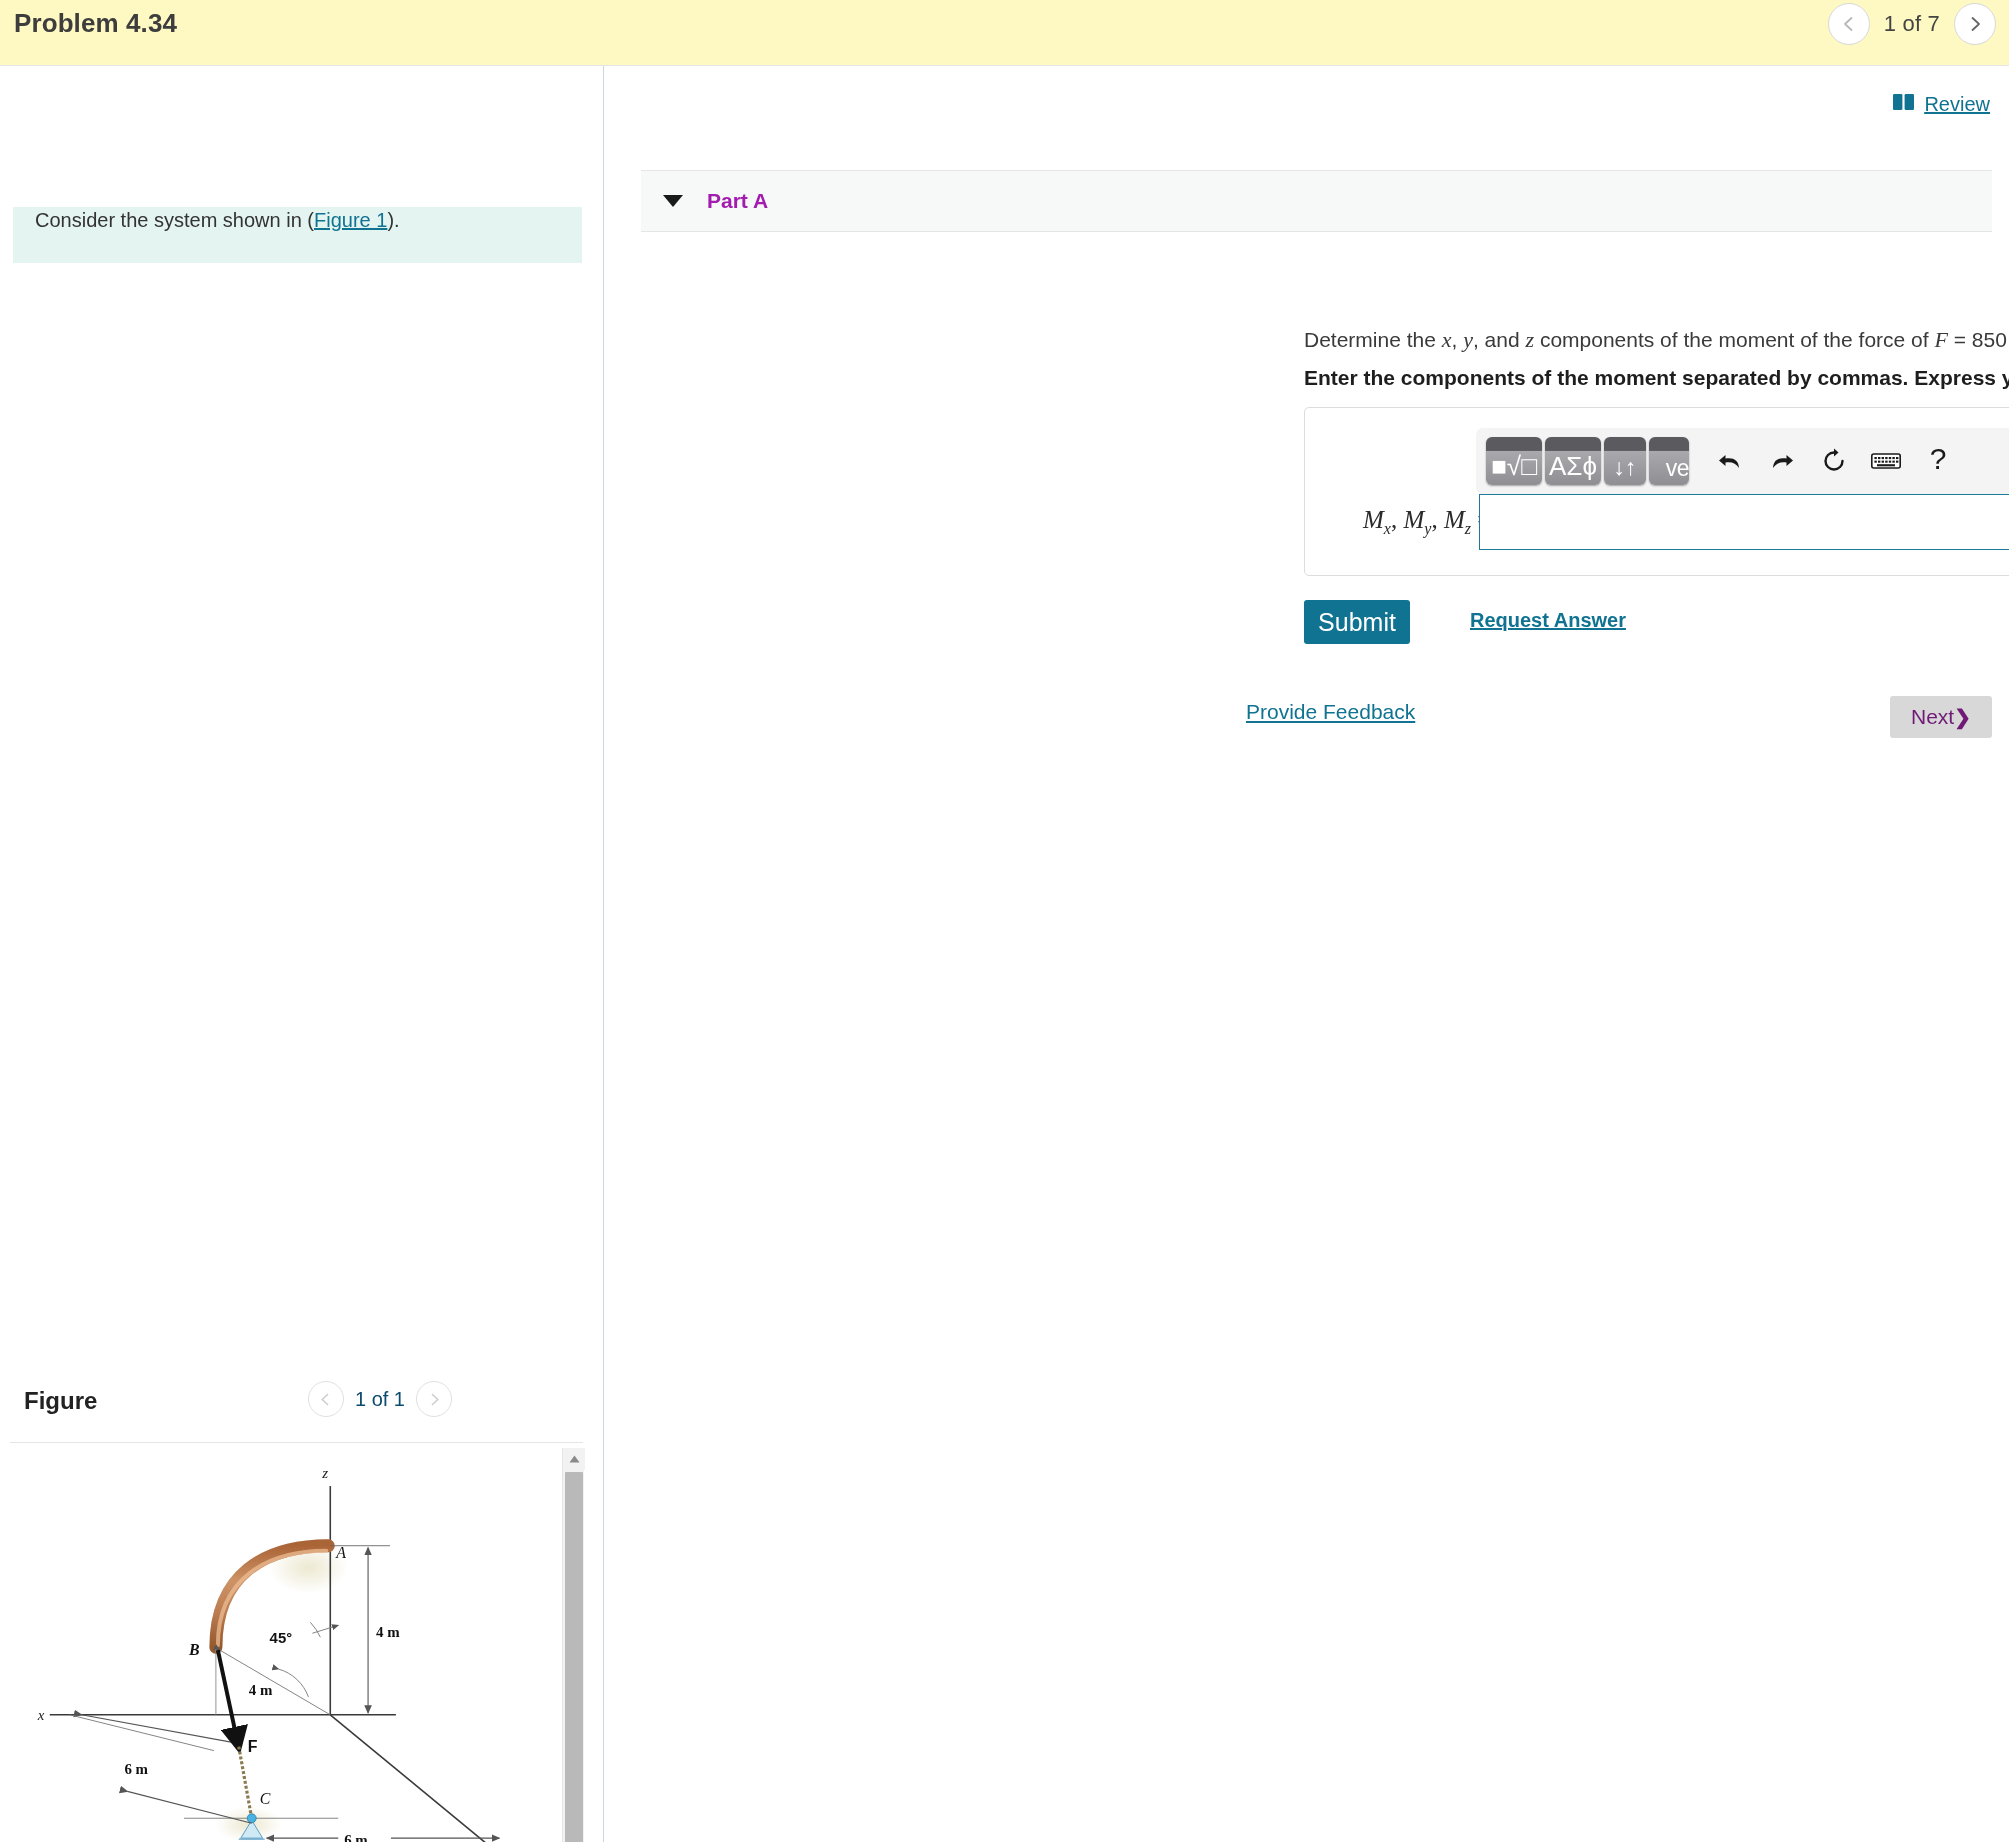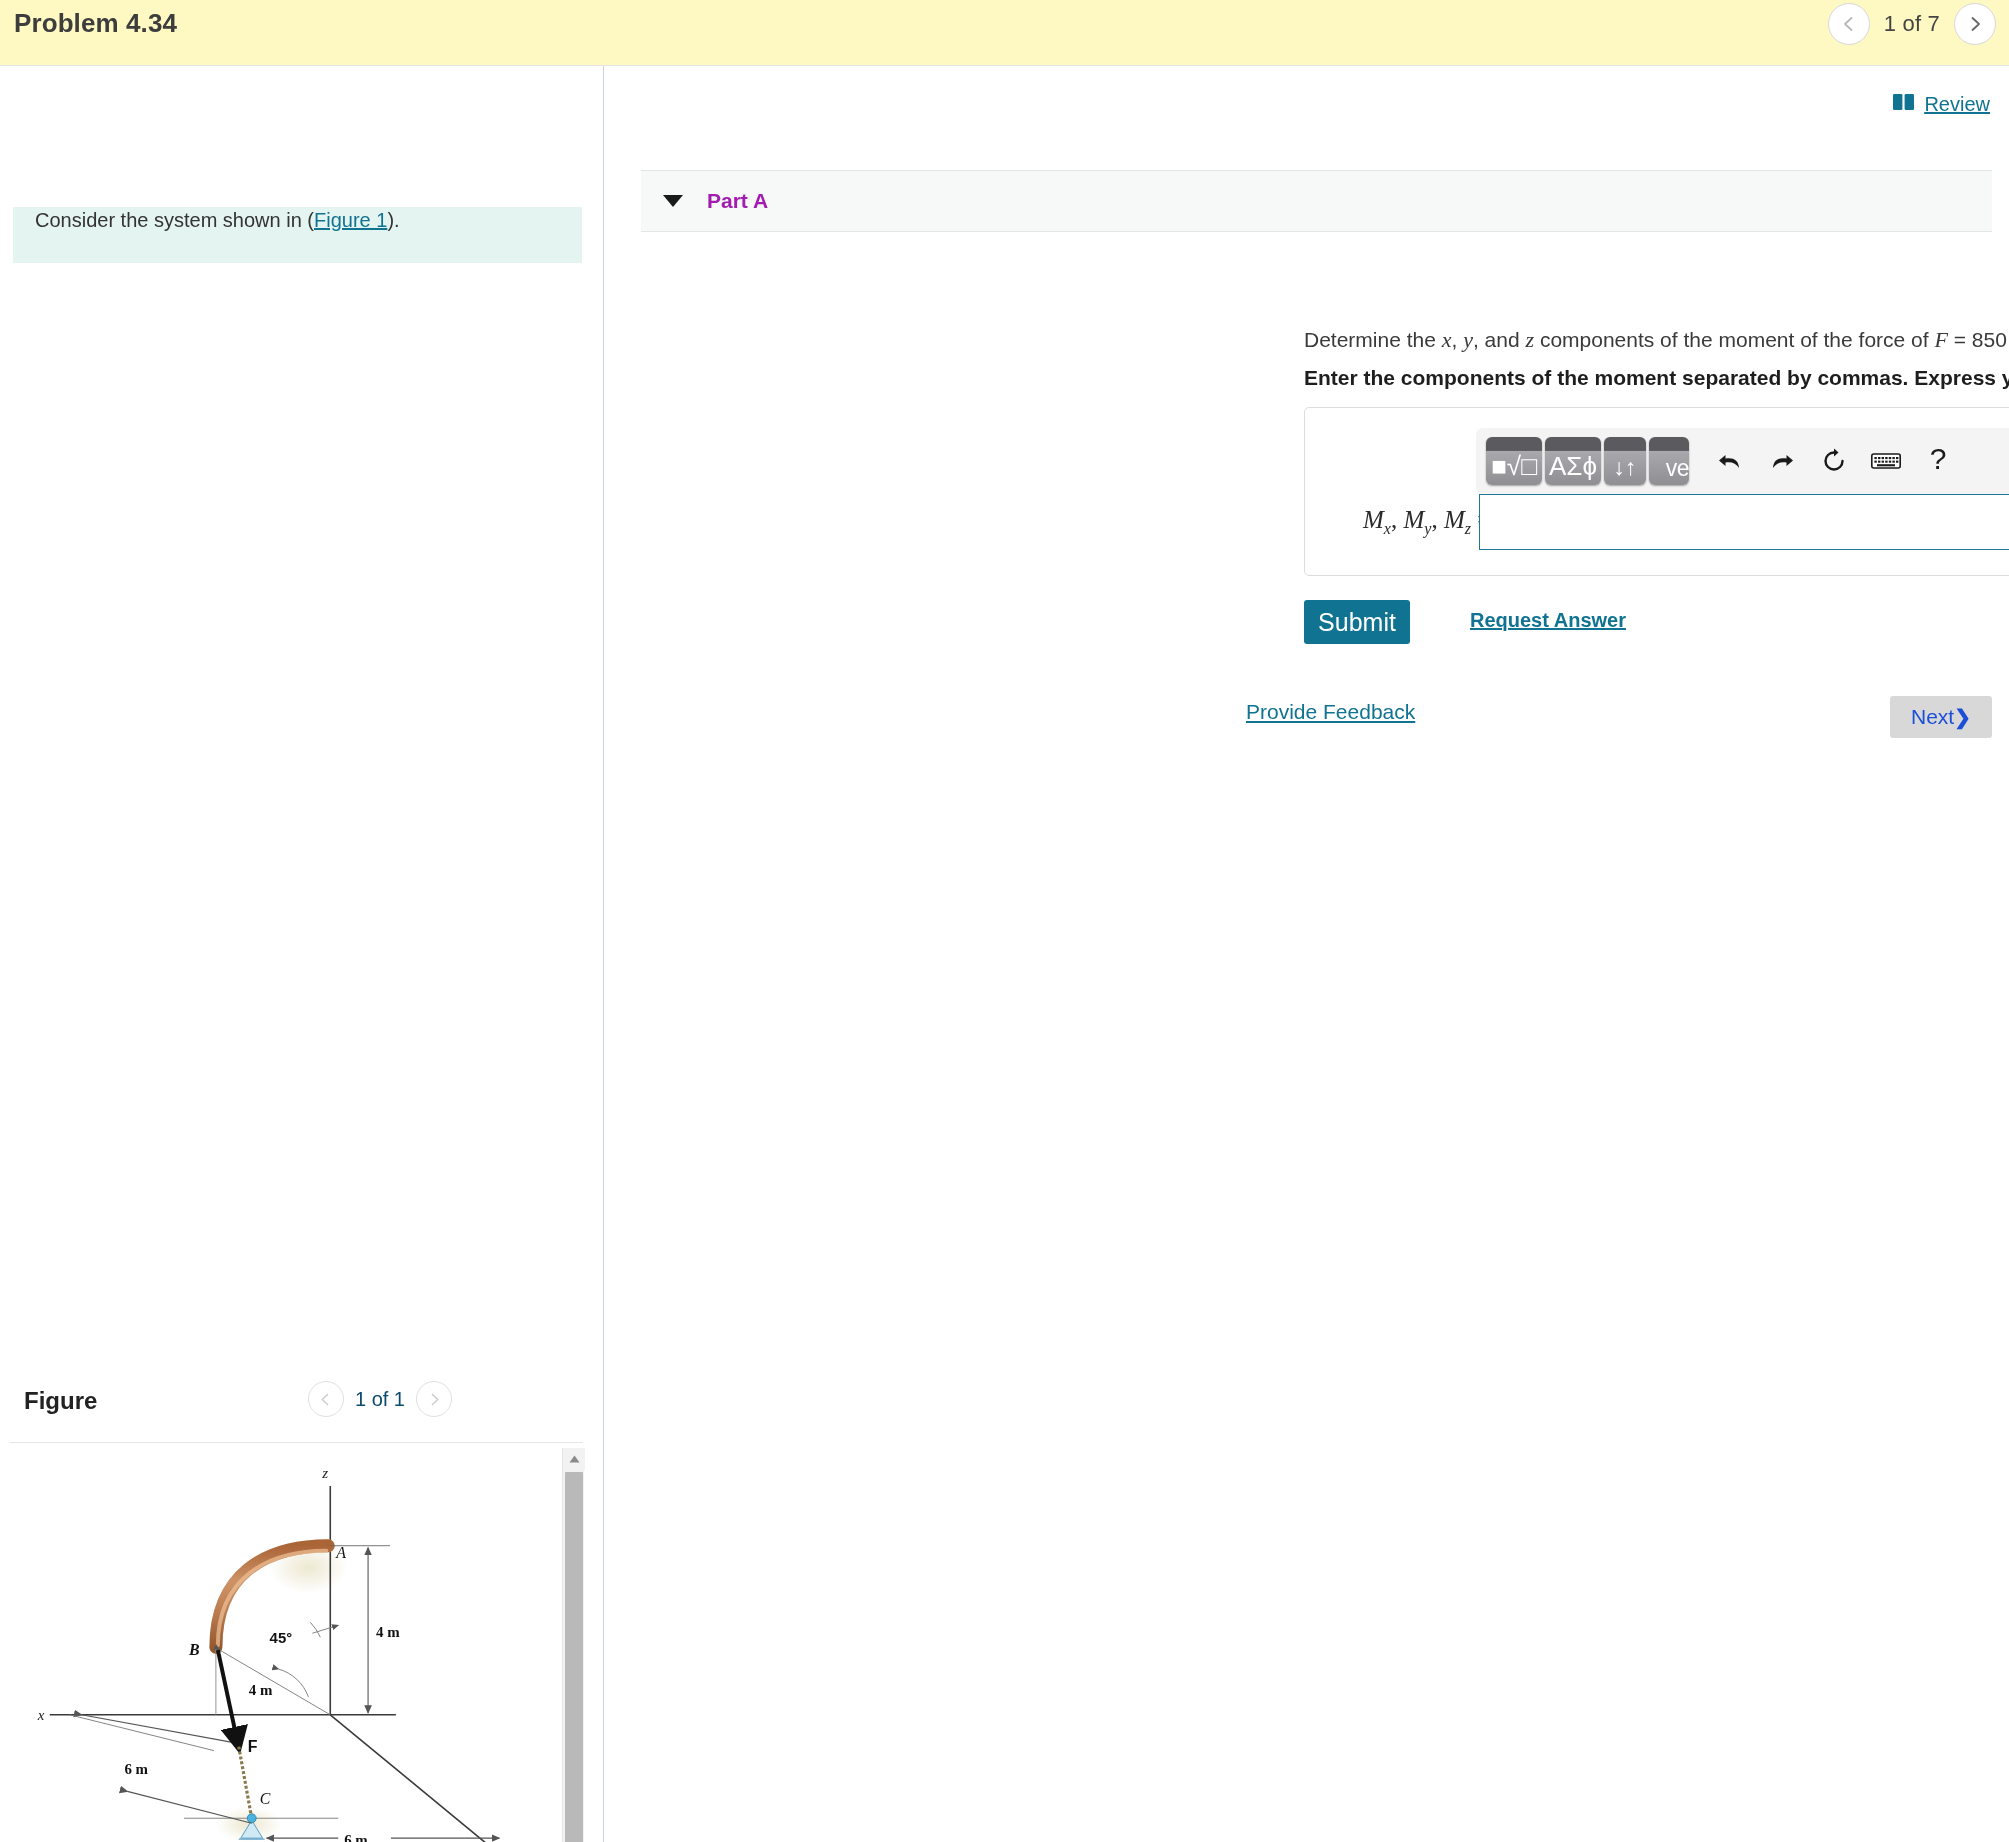--- a/index.html
+++ b/index.html
@@ -230,21 +230,21 @@
   }
 
   .provide-feedback {
     position: absolute; left: 642px; top: 634px;
     font-size: 21px; color: #0f7391; text-decoration: underline;
   }
   .next-btn {
     position: absolute; right: 18px; top: 630px;
     width: 102px; height: 42px;
     background: #d8d8d8; border: none; border-radius: 3px;
-    color: #1d4ed8; font-size: 21px;
+    color: #701a75; font-size: 21px;
     display: flex; align-items: center; justify-content: center; 
     font-family: "Liberation Sans", sans-serif;
     cursor: pointer;
   }
   .next-chev { font-weight: bold; font-size: 20px; }
 </style>
 </head>
 <body>
 
 <div class="topbar">

